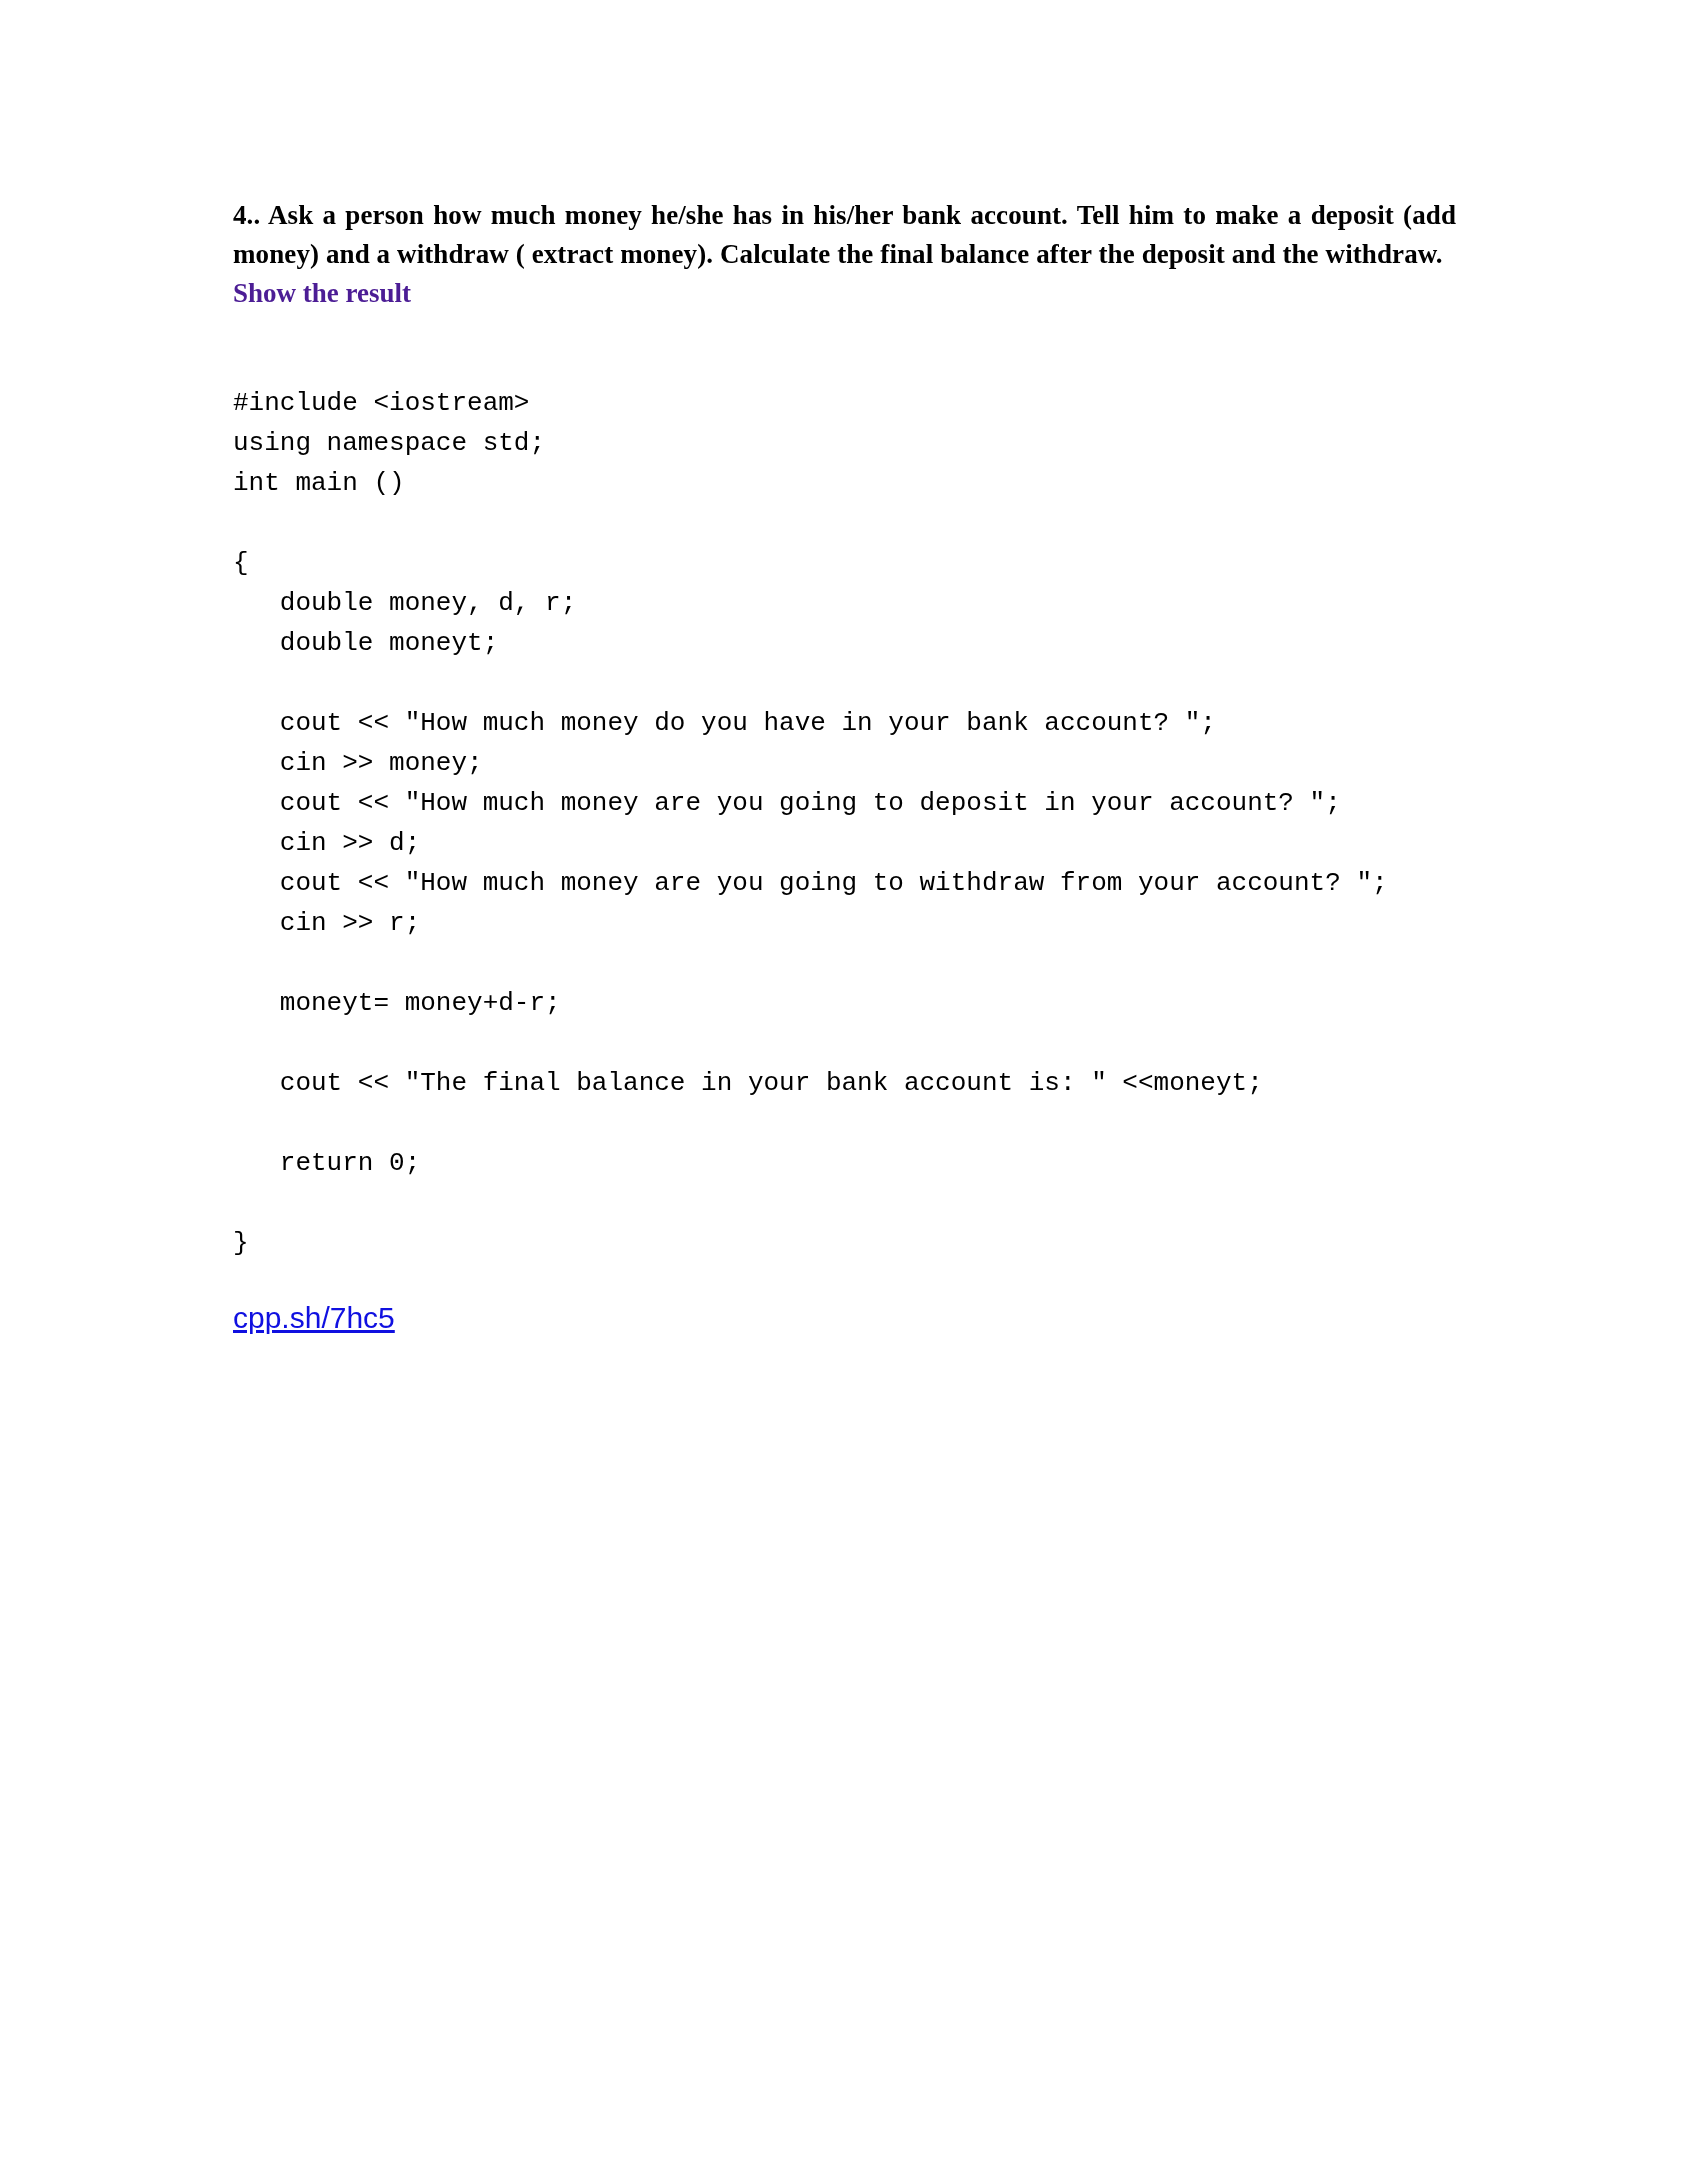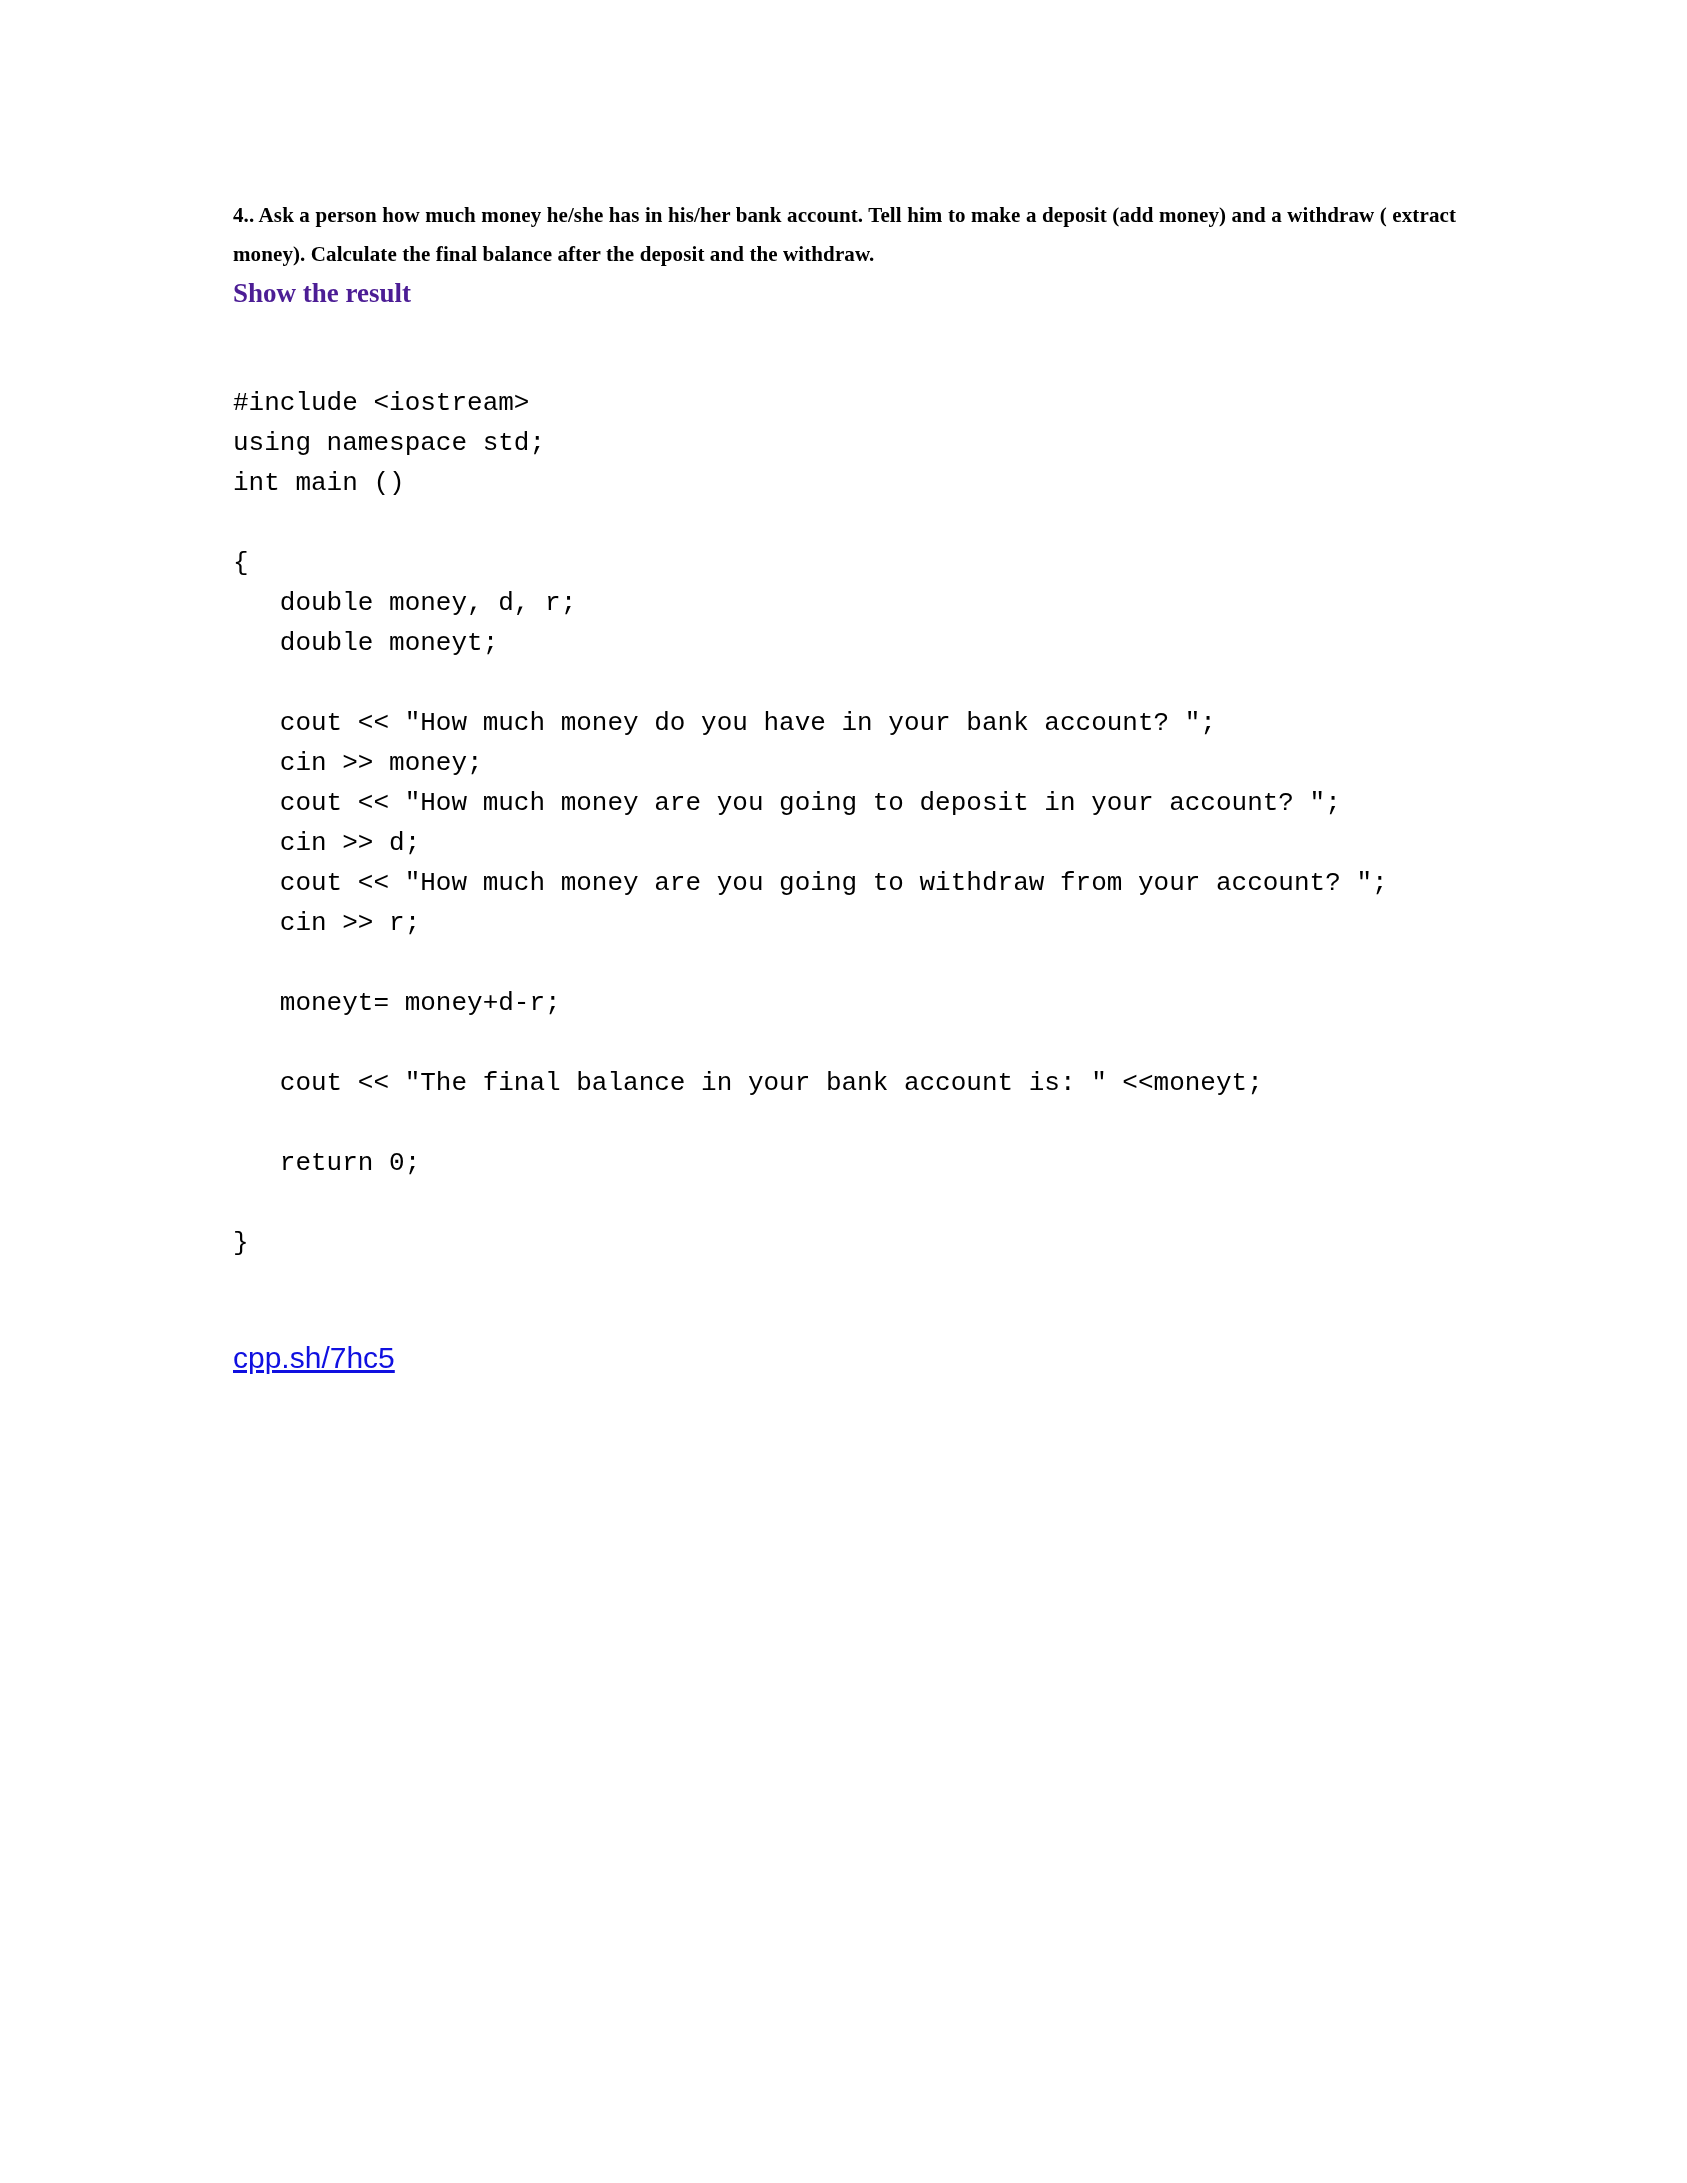--- a/index.html
+++ b/index.html
@@ -18,21 +18,21 @@
     position: absolute;
     left: 233px;
     top: 196px;
     width: 1223px;
   }
 
   
   .prompt-heading {
     font-family: "Liberation Serif", "DejaVu Serif", serif;
     font-weight: bold;
-    font-size: 21px;
+    font-size: 27px;
     line-height: 39px;
     color: #000000;
     text-align: justify;
     text-justify: inter-word;
     margin: 0;
     letter-spacing: 0.1px;
   }
   .prompt-subheading {
     font-family: "Liberation Serif", "DejaVu Serif", serif;
     font-weight: bold;
@@ -69,21 +69,20 @@
 
   
   .doc-link {
     font-family: "Liberation Sans", "DejaVu Sans", sans-serif;
     font-size: 30px;
     line-height: 38px;
     color: #1010E0;
     text-decoration: underline;
     display: inline-block;
     cursor: pointer;
-    margin-top: 40px;
   }
 </style>
 </head>
 <body>
 
 <div class="page">
   <div class="content">
 
     <p class="prompt-heading">4.. Ask a person how much money he/she has in his/her bank account. Tell him to make a deposit (add money)  and a withdraw ( extract money). Calculate the final balance after the deposit and the withdraw.</p>
 

